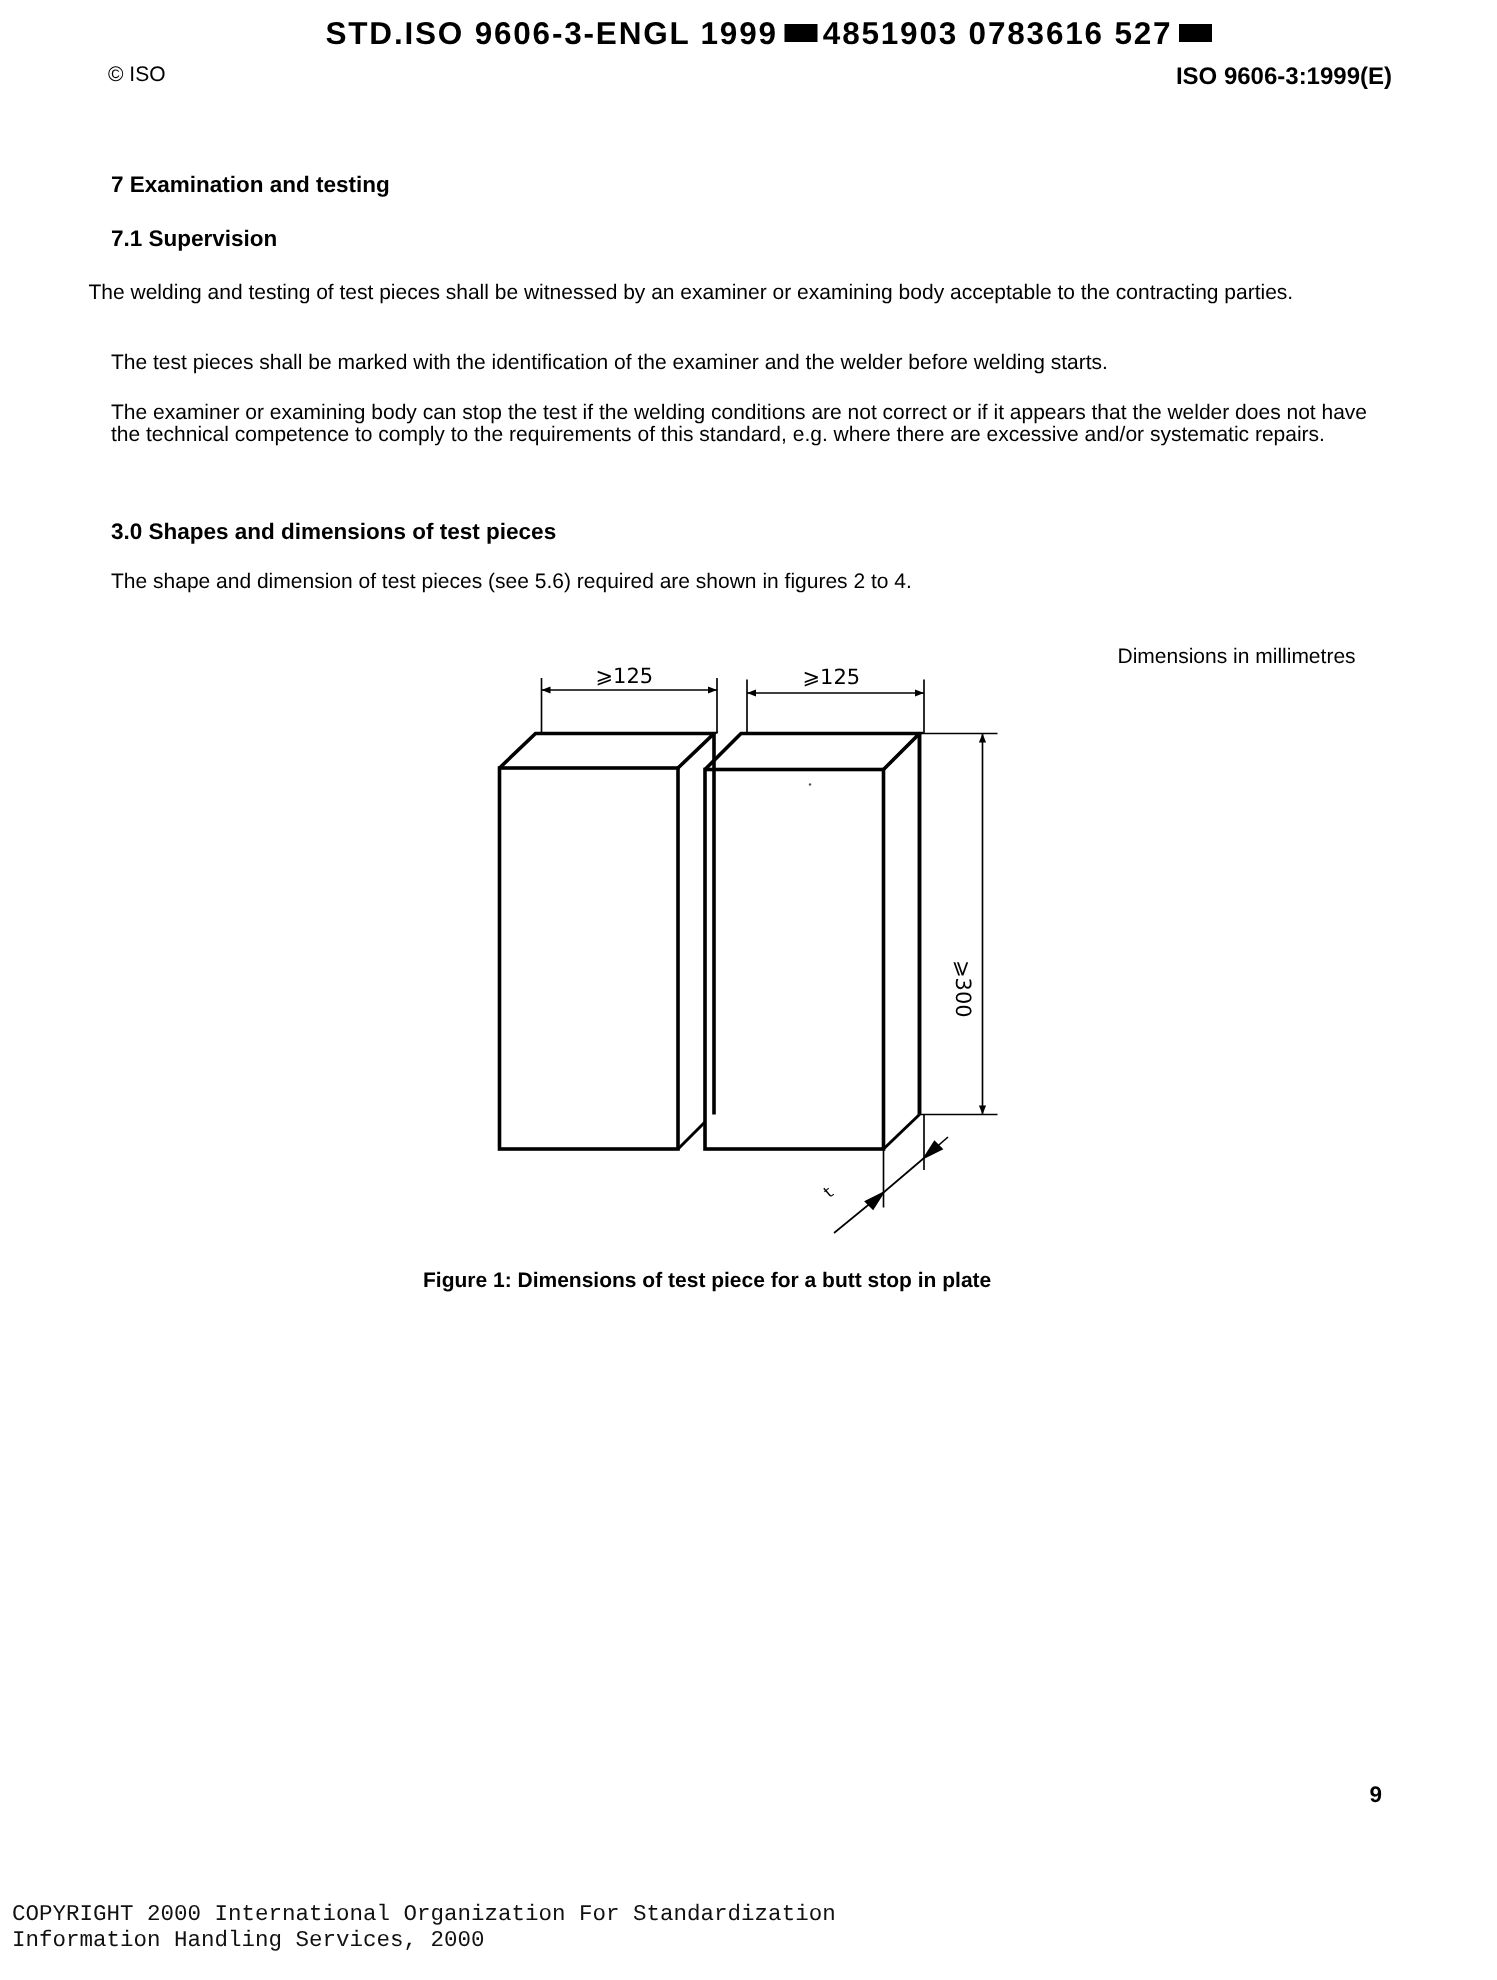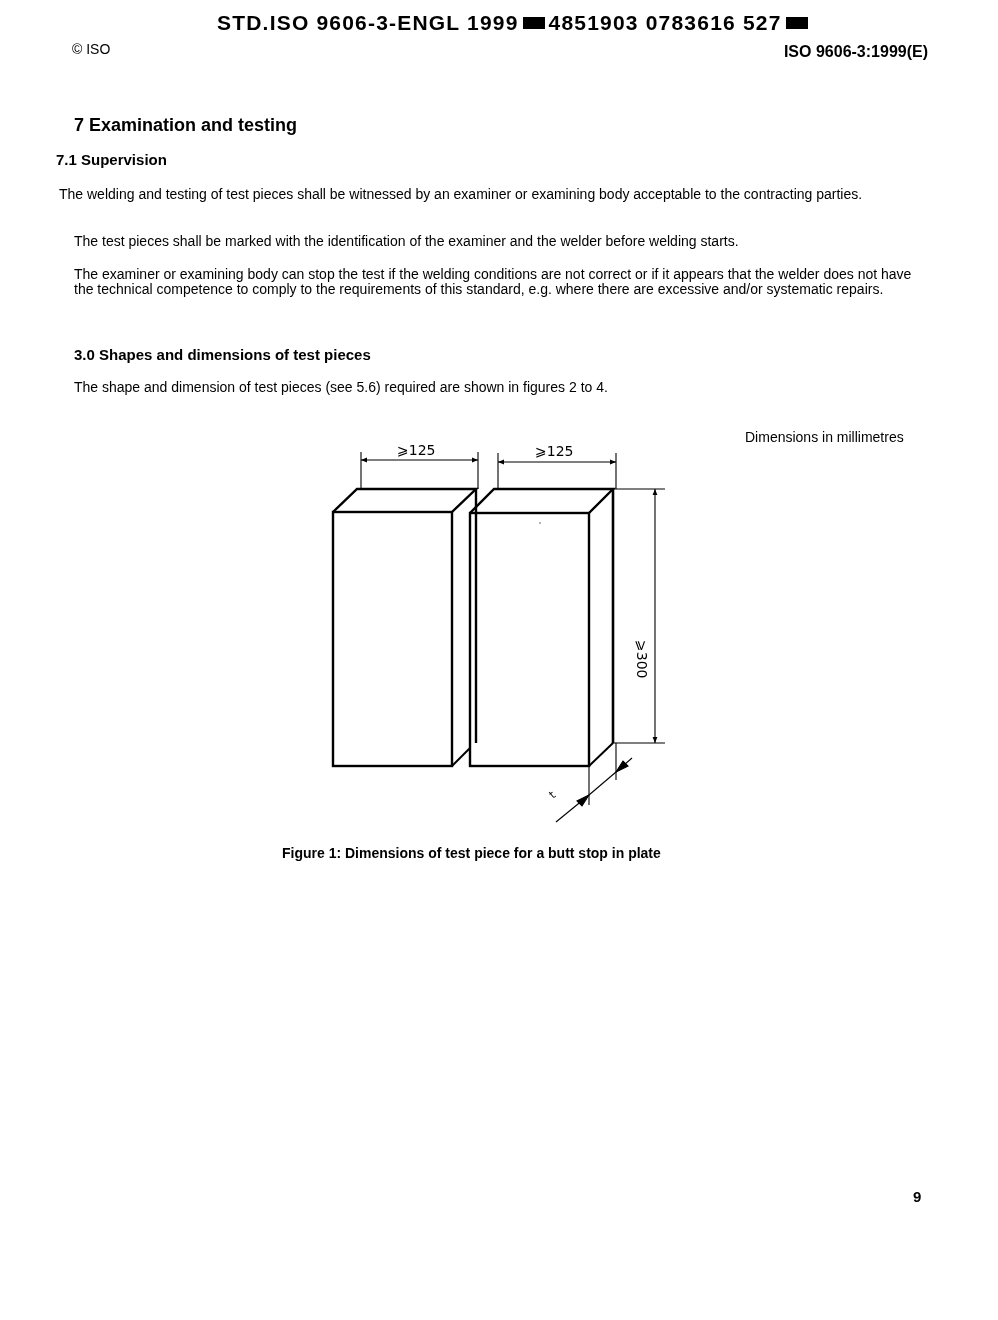--- a/index.html
+++ b/index.html
@@ -2,23 +2,23 @@
 <html><head>
 <meta charset="utf-8">
 <style>
   html, body { margin: 0; padding: 0; background: #ffffff; }
   body { width: 998px; height: 1320px; position: relative; overflow: hidden; color: #000; font-family: "Liberation Sans", sans-serif; }
   .abs { position: absolute; }
   .stamp { left: 217px; top: 11px; font-family: Liberation Sans, sans-serif; font-size: 21px; font-weight: bold; letter-spacing: 1.2px; white-space: pre; }
   .stamp .blk { display: inline-block; width: 22px; height: 12px; background: #000; vertical-align: 1px; margin: 0 4px; }
   .hdr-left { left: 72px; top: 41px; font-size: 14px; text-align: center; }
   .hdr-right { right: 70px; top: 43px; font-size: 16px; font-weight: bold; }
-  h1 { margin: 0; left: 74px; top: 115px; font-size: 18px; font-weight: bold; }
+  h1 { margin: 0; left: 74px; top: 115px; font-size: 15px; font-weight: bold; }
   h2 { margin: 0; font-size: 15px; font-weight: bold; }
-  .h71 { left: 56px; top: 151px; }
+  .h71 { left: 74px; top: 151px; }
   .h72 { left: 74px; top: 346px; }
   p { margin: 0; font-size: 14px; line-height: 15px; }
   .p1 { left: 59px; top: 187px; width: 860px; }
   .p2 { left: 74px; top: 234px; width: 860px; }
   .p3 { left: 74px; top: 267px; width: 860px; }
   .p4 { left: 74px; top: 380px; width: 860px; }
   .dim-note { left: 745px; top: 429px; font-size: 14px; }
   .figure { left: 0; top: 0; width: 998px; height: 900px; }
   .caption { left: 282px; top: 845px; font-size: 14px; font-weight: bold; }
   .pagenum { left: 913px; top: 1188px; font-size: 15px; font-weight: bold; }
@@ -94,13 +94,13 @@
   </g>
   <text x="0" y="0" font-size="11" fill="#000" transform="translate(553,799) rotate(-40)">t</text>
 
   <circle cx="540" cy="523" r="0.8" fill="#555"></circle>
 </svg>
 
 <div class="abs caption">Figure 1: Dimensions of test piece for a butt stop in plate</div>
 
 <div class="abs pagenum">9</div>
 
-<div class="abs copyright"></div>
+<div class="abs copyright"><div>COPYRIGHT 2000 International Organization For Standardization</div><div>Information Handling Services, 2000</div></div>
 
 </body></html>

